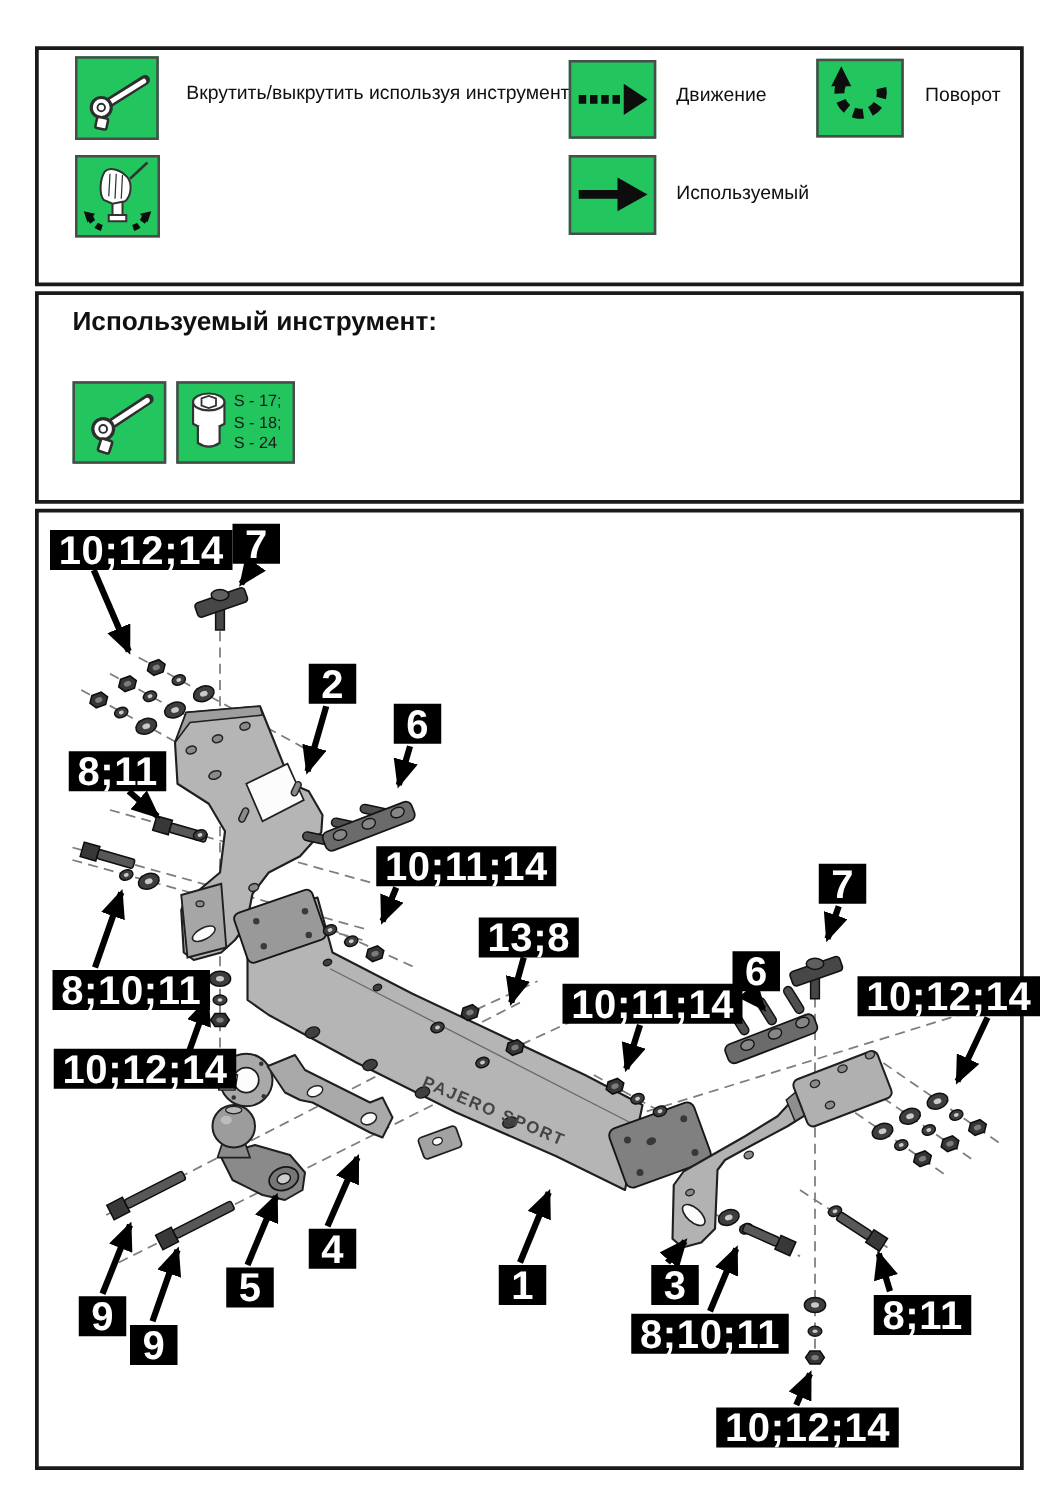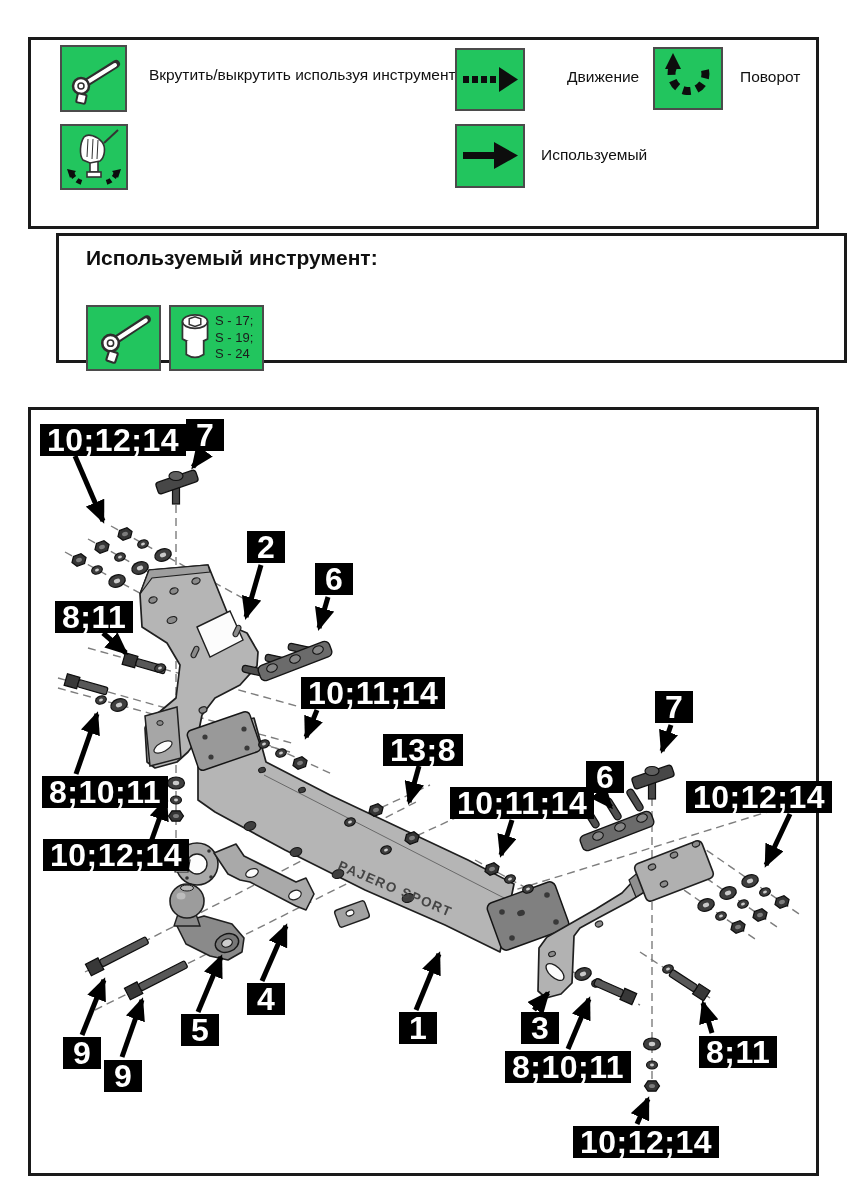--- a/index.html
+++ b/index.html
@@ -1,20 +1,20 @@
 <!DOCTYPE html>
 <html><head>
 <meta charset="utf-8">
 <style>
   html,body{margin:0;padding:0;background:#fff;}
   .page{position:relative;width:849px;height:1200px;background:#fff;
         font-family:"Liberation Sans",sans-serif;overflow:hidden;}
   .frame{position:absolute;border:3px solid #1a1a1a;background:#fff;box-sizing:border-box;}
   #legend-box{left:28px;top:37px;width:791px;height:192px;z-index:1;}
-  #tools-box{left:28px;top:233px;width:791px;height:130px;z-index:1;margin-left:28px;}
+  #tools-box{left:28px;top:233px;width:791px;height:170px;z-index:1;}
   #diagram-box{left:28px;top:407px;width:791px;height:769px;z-index:1;}
   .icon-box{position:absolute;border:2px solid #4b4b4b;background:#22c55e;box-sizing:border-box;
             display:flex;align-items:center;justify-content:center;}
   .legend-label{position:absolute;font-size:15.5px;color:#101010;white-space:nowrap;}
   #tools-title{position:absolute;left:27px;top:10px;font-size:21px;font-weight:bold;color:#101010;}
   .socket-sizes{font-size:13px;line-height:16.5px;color:#1c1c1c;}
   #diagram-svg{position:absolute;left:0;top:0;z-index:2;pointer-events:none;}
   .callout{position:absolute;z-index:3;background:#000;color:#fff;
            font-weight:bold;font-size:32px;line-height:30px;padding:1px 7px;
            letter-spacing:0.5px;white-space:nowrap;}
@@ -55,21 +55,21 @@
       <svg width="60" height="56" viewBox="0 0 60 56">
         <g fill="#0d0d0d">
           <rect x="3" y="24" width="6" height="7"></rect>
             <rect x="12" y="24" width="6" height="7"></rect>
           <rect x="21" y="24" width="6" height="7"></rect>
             <rect x="30" y="24" width="6" height="7"></rect>
           <polygon points="39,15 58,27.5 39,40"></polygon>
         </g>
       </svg>
     </div>
-    <div class="legend-label" style="left:510px;top:28px;margin-left:26px;">Движение</div>
+    <div class="legend-label" style="left:510px;top:28px;">Движение</div>
 
     <div class="icon-box" style="left:424px;top:84px;width:70px;height:64px;">
       <svg width="60" height="56" viewBox="0 0 60 56">
         <g fill="#0d0d0d">
           <rect x="3" y="24" width="32" height="7"></rect>
           <polygon points="34,14 58,27.5 34,41"></polygon>
         </g>
       </svg>
     </div>
     <div class="legend-label" style="left:510px;top:106px;">Используемый</div>
@@ -96,21 +96,21 @@
     </div>
     <div class="icon-box" style="left:110px;top:69px;width:95px;height:66px;justify-content:flex-start;padding:4px;">
       <svg width="40" height="56" viewBox="0 0 40 58">
         <path d="M7,12 L7,30 Q20,38 33,30 L33,12" fill="#fff" stroke="#333" stroke-width="1.8"></path>
         <path d="M11,32 L11,46 Q20,52 29,46 L29,31" fill="#fff" stroke="#333" stroke-width="1.8"></path>
         <ellipse cx="20" cy="12" rx="13" ry="7" fill="#fff" stroke="#333" stroke-width="1.8"></ellipse>
         <polygon points="14,9 20,7 26,9 26,15 20,17 14,15" fill="#fff" stroke="#333" stroke-width="1.5"></polygon>
       </svg>
       <div class="socket-sizes">
         <div>S - 17;</div>
-        <div>S - 19;</div>
+        <div>S - 18;</div>
         <div>S - 24</div>
       </div>
     </div>
   </div>
 
   <div class="frame" id="diagram-box"></div>
 
   <svg id="diagram-svg" width="849" height="1200" viewBox="0 0 849 1200">
     <defs>
       <g id="wL">

